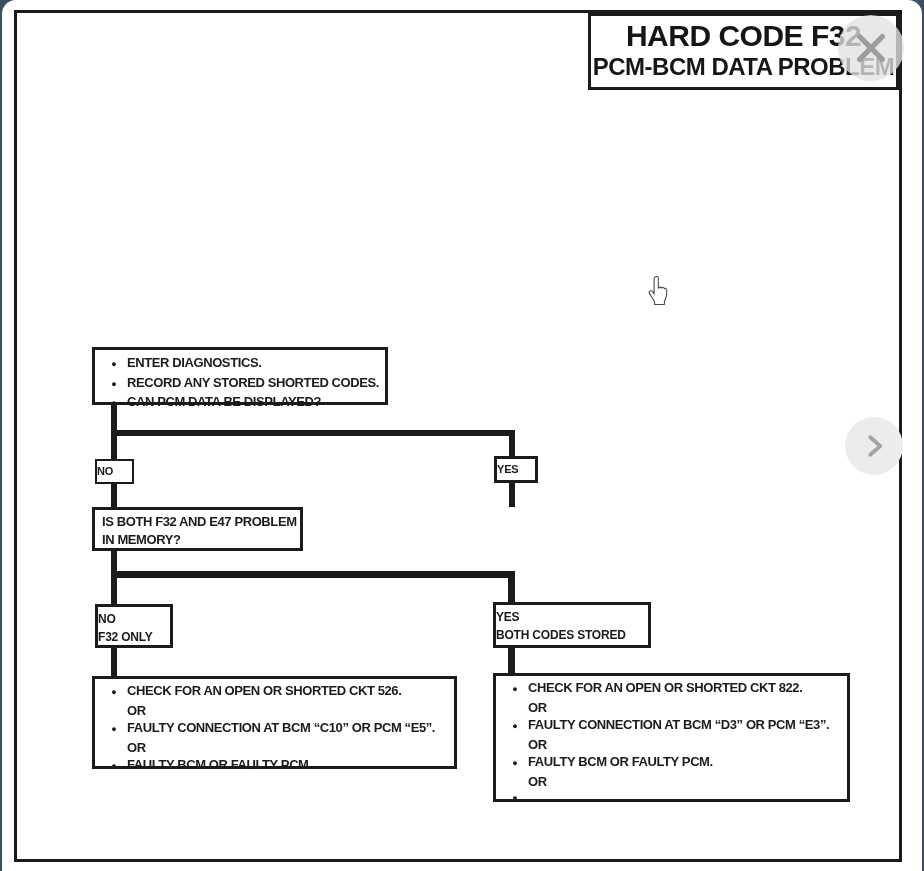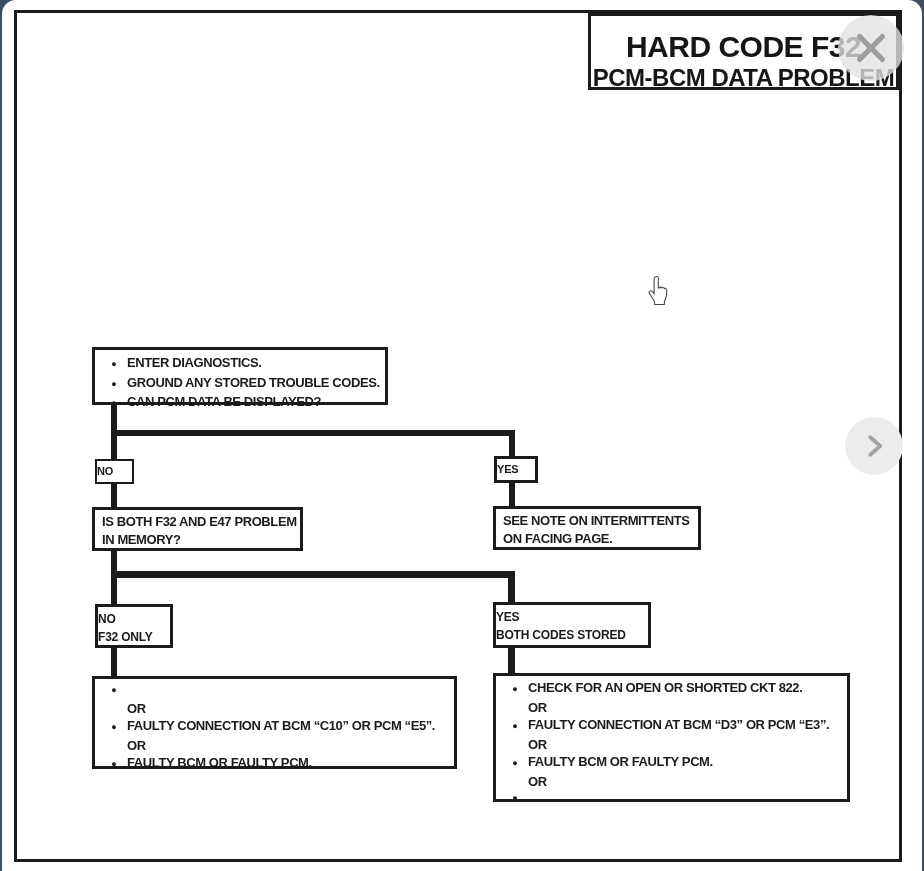--- a/index.html
+++ b/index.html
@@ -2,21 +2,21 @@
 <html><head>
 <meta charset="utf-8">
 <style>
   html,body{margin:0;padding:0;}
   body{font-family:"Liberation Sans",sans-serif;}
   .screen{position:relative;width:924px;height:871px;background:#3a4e64;overflow:hidden;}
   .panel{position:absolute;left:2px;top:0;width:920px;height:871px;background:#ffffff;border-radius:14px 14px 0 0;overflow:hidden;}
   .abs{position:absolute;box-sizing:border-box;}
   .page-frame{left:12px;top:10px;width:888px;height:852px;border:3px solid #1b1b1b;background:#fff;}
   .title-box{left:586px;top:13px;width:311px;height:77px;border:3px solid #1b1b1b;background:#fff;text-align:center;z-index:2;}
-  .title-l1{font-size:30px;font-weight:700;color:#161616;letter-spacing:-0.5px;line-height:34px;margin-top:14px;}
+  .title-l1{font-size:30px;font-weight:700;color:#161616;letter-spacing:-0.5px;line-height:34px;margin-top:3px;}
   .title-l2{font-size:24px;font-weight:700;color:#161616;letter-spacing:-0.5px;line-height:28px;}
   .fc-box{border:3px solid #1b1b1b;background:#fff;color:#1b1b1b;}
   .ln{background:#1b1b1b;}
   .bullets{padding:4px 4px 0 6px;}
   .brow{display:flex;align-items:baseline;line-height:17.5px;}
   .brow .b{width:26px;min-width:26px;text-align:center;font-size:9px;}
   .brow .t{font-size:13px;font-weight:700;letter-spacing:-0.4px;white-space:nowrap;text-align:right;}
   .small-label{font-size:12px;font-weight:700;letter-spacing:-0.2px;text-align:left;color:#1b1b1b;}
   .two-line{padding:3px 0 0 7px;font-size:13px;font-weight:700;letter-spacing:-0.4px;line-height:18px;color:#1b1b1b;white-space:nowrap;}
   .close-btn{left:836px;top:15px;width:66px;height:66px;border-radius:50%;background:rgba(226,226,226,0.78);border:none;z-index:3;display:flex;align-items:center;justify-content:center;cursor:pointer;padding:0;}
@@ -43,21 +43,21 @@
     </button>
 
     <div class="abs fc-box" style="left:90px;top:347px;width:296px;height:58px;">
       <div class="bullets">
         <div class="brow">
             <span class="b">●</span>
             <span class="t">ENTER DIAGNOSTICS.</span>
           </div>
         <div class="brow">
             <span class="b">●</span>
-            <span class="t">GROUND ANY STORED TROUBLE CODES.</span>
+            <span class="t">RECORD ANY STORED SHORTED CODES.</span>
           </div>
         <div class="brow">
             <span class="b">●</span>
             <span class="t">CAN PCM DATA BE DISPLAYED?</span>
           </div>
       </div>
     </div>
 
     <div class="abs ln" style="left:109px;top:405px;width:6px;height:30px;"></div>
     <div class="abs ln" style="left:109px;top:430px;width:404px;height:6px;"></div>
@@ -71,23 +71,20 @@
       <div class="small-label" style="font-size:11px;line-height:21px;">YES</div>
     </div>
 
     <div class="abs ln" style="left:109px;top:484px;width:6px;height:24px;"></div>
     <div class="abs ln" style="left:507px;top:483px;width:6px;height:24px;"></div>
 
     <div class="abs fc-box" style="left:90px;top:507px;width:211px;height:44px;">
       <div class="two-line"><span>IS BOTH F32 AND E47 PROBLEM</span><br><span>IN MEMORY?</span></div>
     </div>
 
-    <div class="abs fc-box" style="left:491px;top:506px;width:208px;height:44px;">
-      <div class="two-line"><span>SEE NOTE ON INTERMITTENTS</span><br><span>ON FACING PAGE.</span></div>
-    </div>
 
     <div class="abs ln" style="left:109px;top:551px;width:6px;height:26px;"></div>
     <div class="abs ln" style="left:109px;top:571px;width:404px;height:7px;"></div>
     <div class="abs ln" style="left:109px;top:578px;width:6px;height:27px;"></div>
     <div class="abs ln" style="left:506px;top:578px;width:7px;height:26px;"></div>
 
     <div class="abs fc-box" style="left:93px;top:604px;width:78px;height:44px;">
       <div class="small-label" style="padding-top:3px;line-height:18px;"><span>NO</span><br><span>F32 ONLY</span></div>
     </div>
 
@@ -95,20 +92,21 @@
       <div class="small-label" style="padding-top:3px;line-height:18px;"><span>YES</span><br><span>BOTH CODES STORED</span></div>
     </div>
 
     <div class="abs ln" style="left:109px;top:648px;width:6px;height:29px;"></div>
     <div class="abs ln" style="left:506px;top:648px;width:7px;height:26px;"></div>
 
     <div class="abs fc-box" style="left:90px;top:676px;width:365px;height:93px;">
       <div class="bullets" style="padding-top:3px;">
         <div class="brow">
             <span class="b">●</span>
+            <span class="t">CHECK FOR AN OPEN OR SHORTED CKT 526.</span>
           </div>
         <div class="brow">
             <span class="b"></span>
             <span class="t">OR</span>
           </div>
         <div class="brow">
             <span class="b">●</span>
             <span class="t">FAULTY CONNECTION AT BCM “C10” OR PCM “E5”.</span>
           </div>
         <div class="brow">

